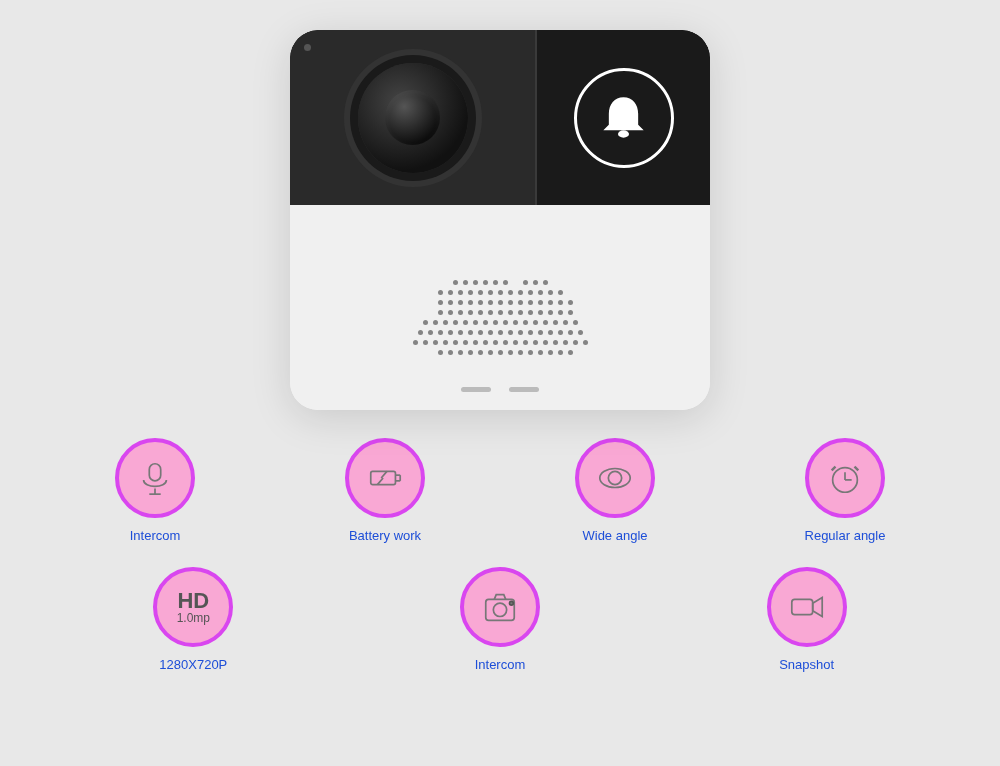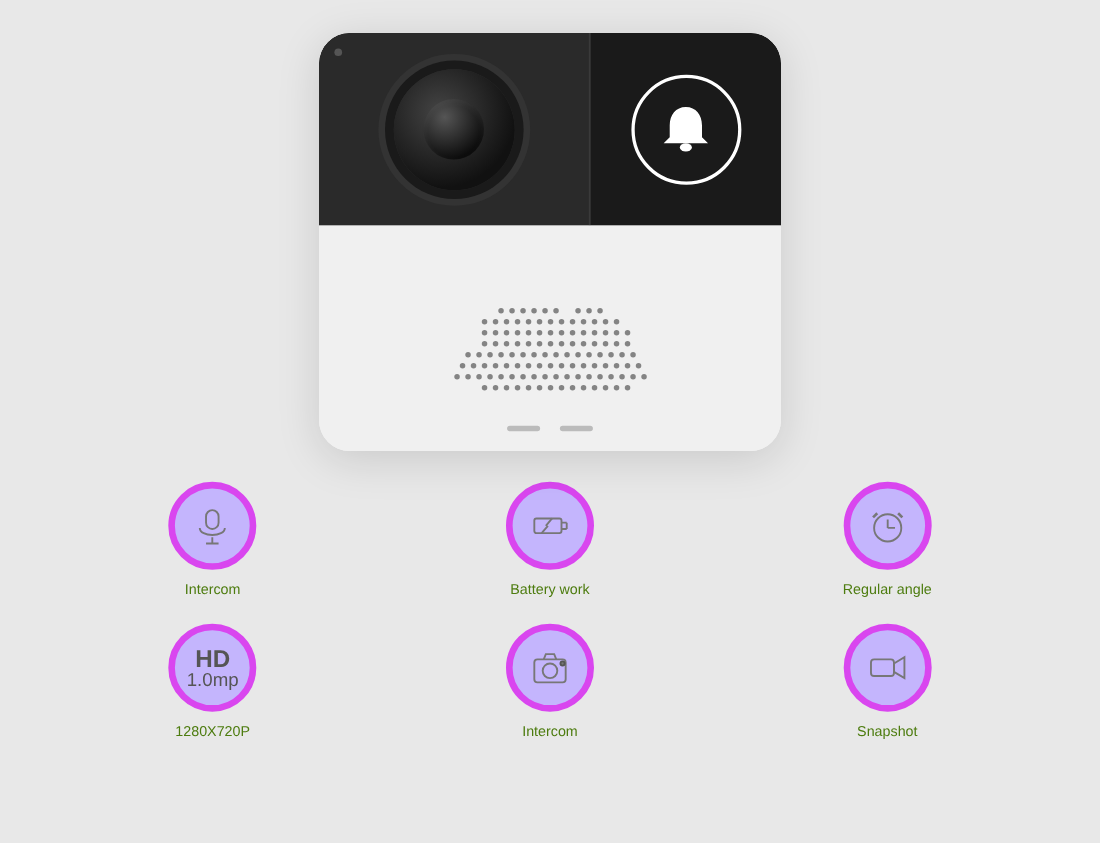--- a/index.html
+++ b/index.html
@@ -172,31 +172,31 @@
       display: flex;
       flex-direction: column;
       align-items: center;
       width: 160px;
     }
 
     .feature-icon-circle {
       width: 80px;
       height: 80px;
       border-radius: 50%;
-      border: 6px solid #d946ef;
-      display: flex;
-      align-items: center;
-      justify-content: center;
-      background: #c4b5fd;
+      border: 4px solid #d946ef;
+      display: flex;
+      align-items: center;
+      justify-content: center;
+      background: #f9a8d4;
       margin-bottom: 10px;
     }
 
     .feature-label {
       font-size: 13px;
-      color: #4d7c0f;
+      color: #1d4ed8;
       text-align: center;
     }
 
     
     .icon-svg {
       width: 38px;
       height: 38px;
       stroke: #555;
       fill: none;
       stroke-width: 1.8;
@@ -208,21 +208,21 @@
       line-height: 1;
     }
 
     .hd-main {
       font-size: 22px;
       font-weight: bold;
       color: #555;
     }
 
     .hd-sub {
-      font-size: 17px;
+      font-size: 12px;
       color: #555;
     }
   </style>
 </head>
 <body>
 
 <div class="product-section">
   <div class="doorbell-device">
     <div class="device-top">
       <div class="camera-side">
@@ -411,20 +411,29 @@
           <line x1="31" y1="17" x2="36" y2="17" stroke="#777"></line>
           <line x1="31" y1="23" x2="36" y2="23" stroke="#777"></line>
           <line x1="36" y1="17" x2="36" y2="23" stroke="#777"></line>
           <line x1="16" y1="20" x2="22" y2="13" stroke="#777"></line>
           <line x1="18" y1="20" x2="12" y2="27" stroke="#777"></line>
         </svg>
       </div>
       <span class="feature-label">Battery work</span>
     </div>
 
+    <div class="feature-item">
+      <div class="feature-icon-circle">
+        <svg class="icon-svg" viewBox="0 0 40 40" stroke="#777" fill="none" stroke-width="2">
+          <ellipse cx="20" cy="20" rx="16" ry="10" stroke="#777"></ellipse>
+          <ellipse cx="20" cy="20" rx="7" ry="7" stroke="#777"></ellipse>
+        </svg>
+      </div>
+      <span class="feature-label">Wide angle</span>
+    </div>
 
     <div class="feature-item">
       <div class="feature-icon-circle">
         <svg class="icon-svg" viewBox="0 0 40 40" stroke="#777" fill="none" stroke-width="2">
           <circle cx="20" cy="22" r="13" stroke="#777"></circle>
           <line x1="20" y1="22" x2="20" y2="14" stroke="#777"></line>
           <line x1="20" y1="22" x2="27" y2="22" stroke="#777"></line>
           <line x1="10" y1="8" x2="6" y2="12" stroke="#777" stroke-width="2.5"></line>
           <line x1="30" y1="8" x2="34" y2="12" stroke="#777" stroke-width="2.5"></line>
         </svg>

